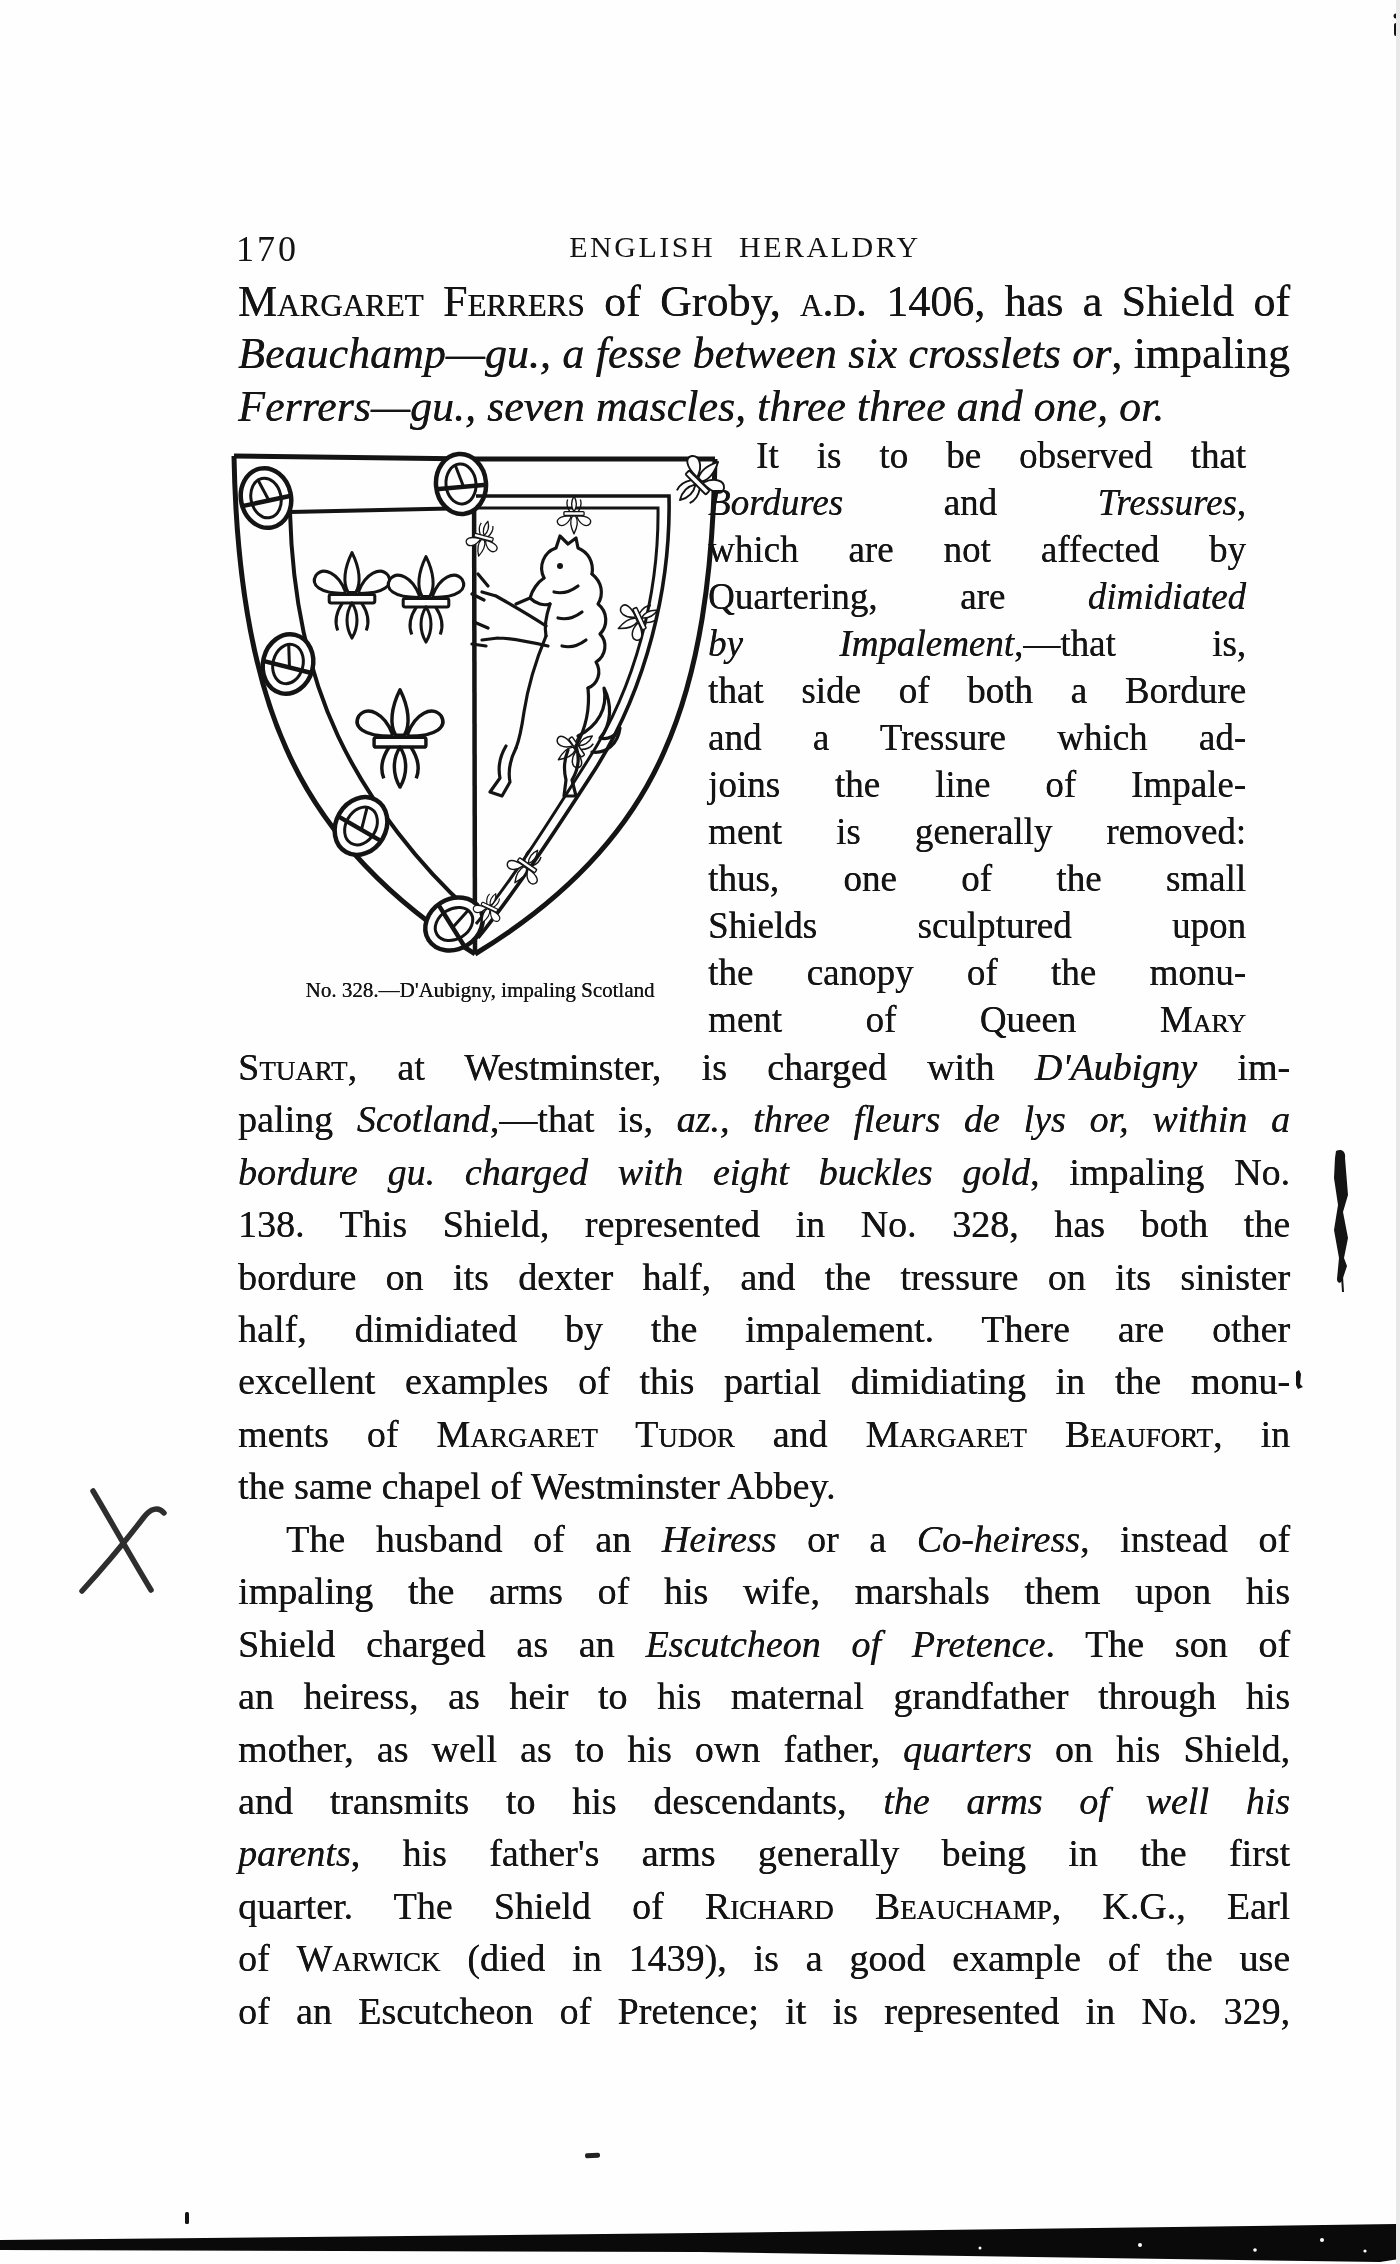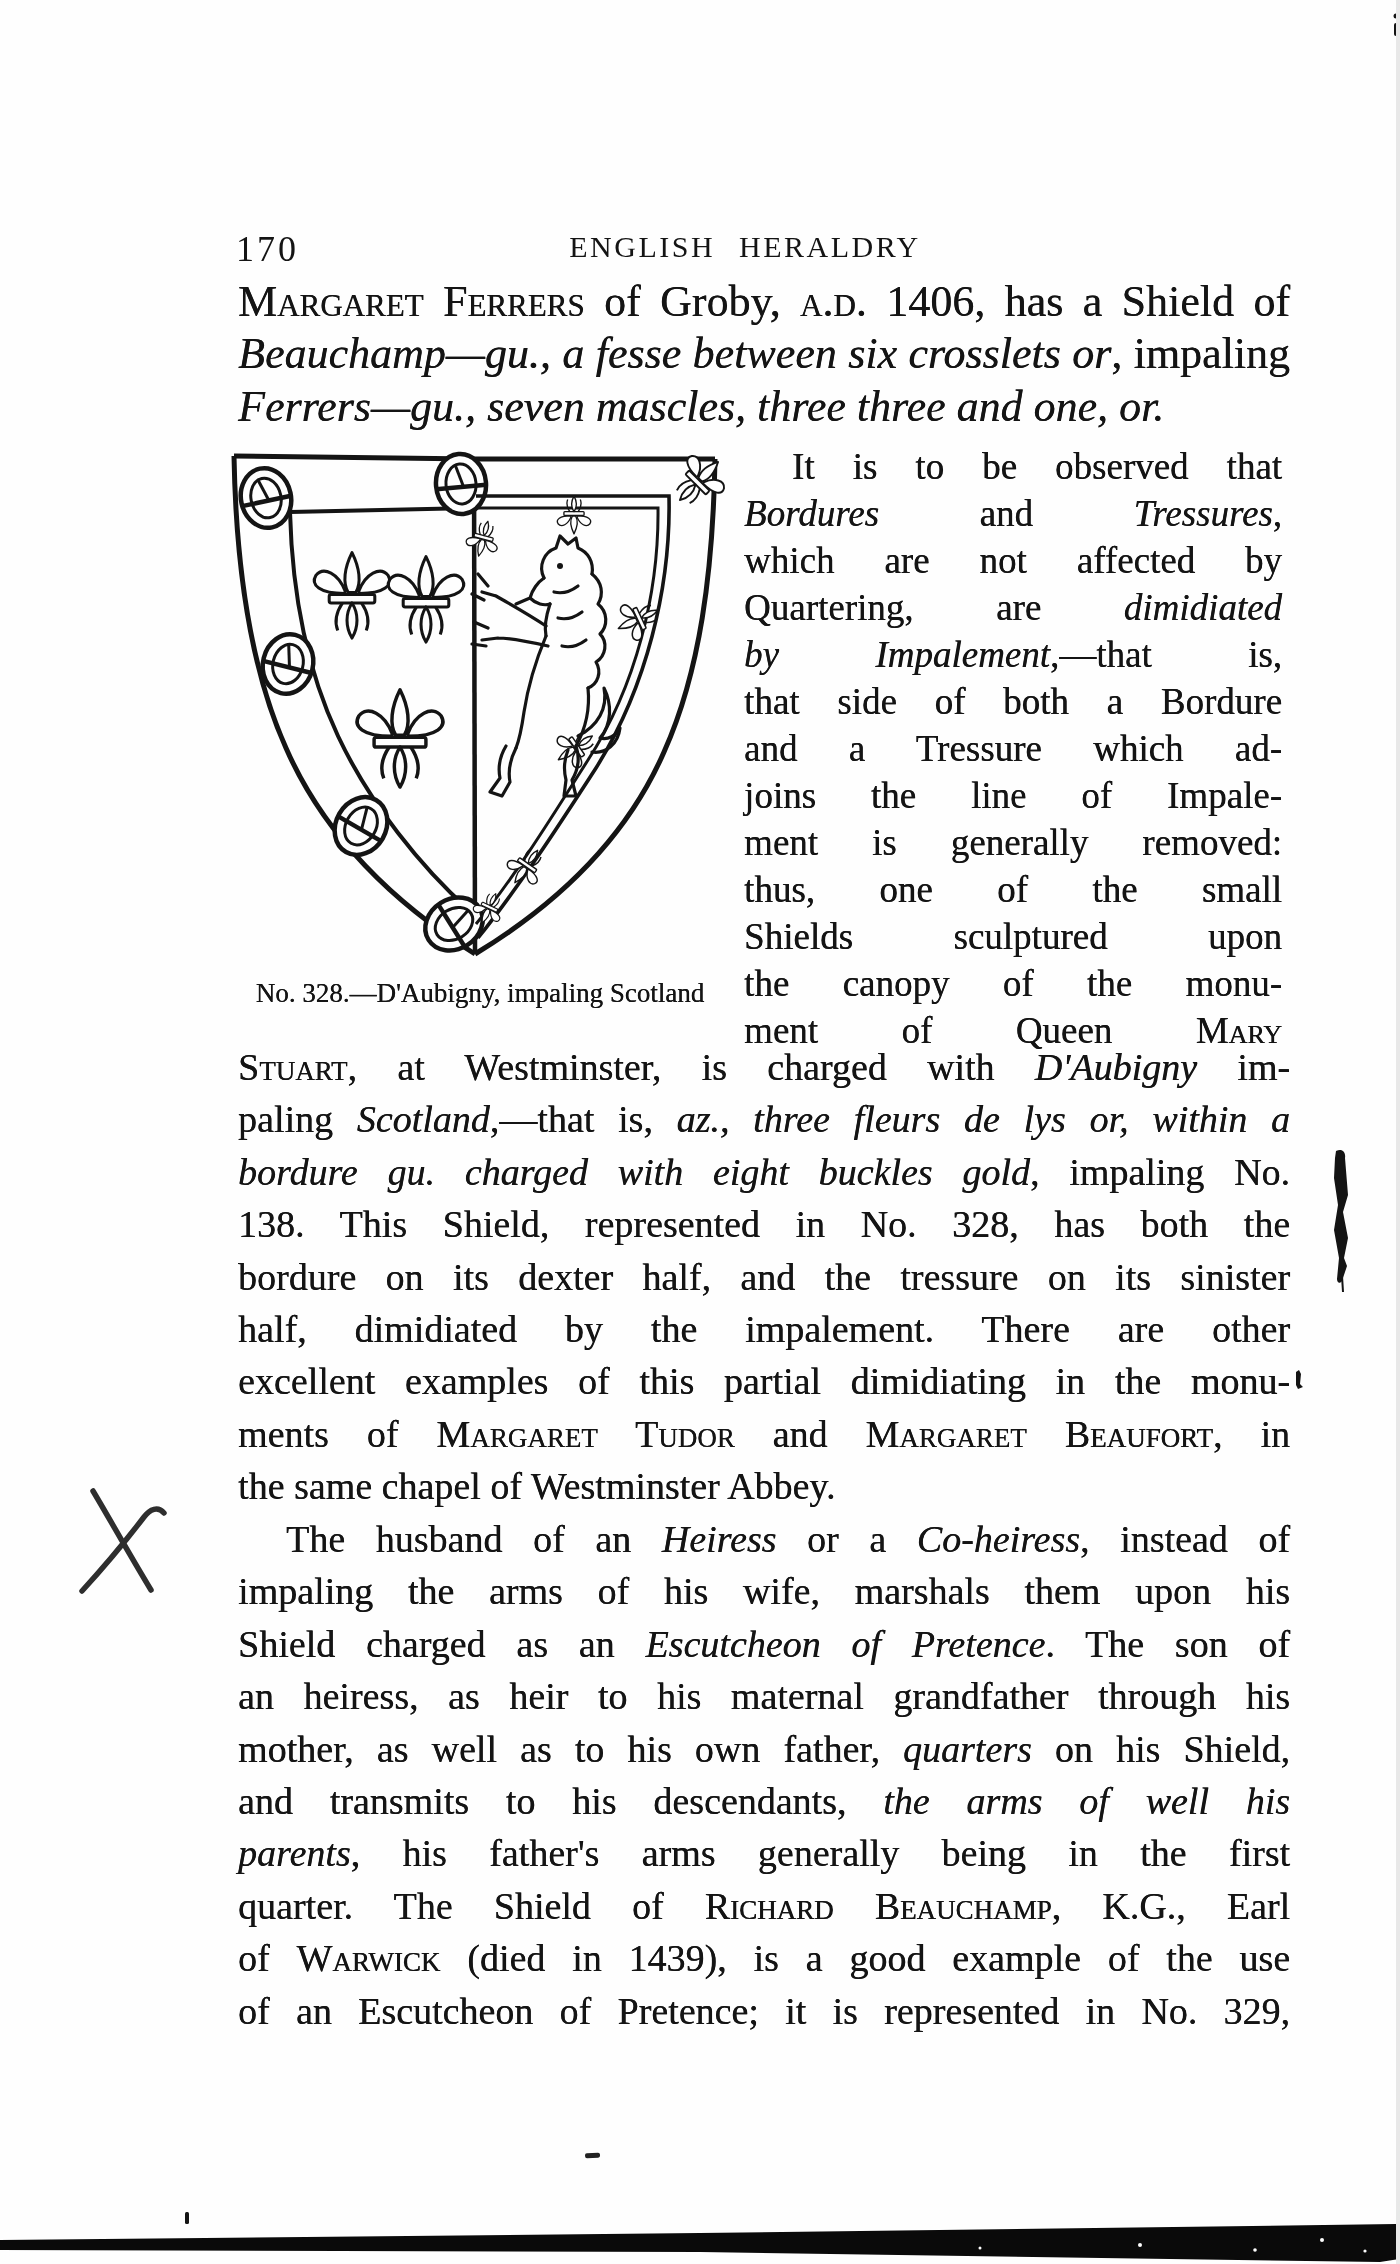--- a/index.html
+++ b/index.html
@@ -18,33 +18,33 @@
     font-size:36px;letter-spacing:3px;
   }
   .runtitle{
     left:445px;top:230px;width:600px;
     text-align:center;
     font-size:30px;letter-spacing:2.5px;word-spacing:14px;
   }
   
   .tblock{ text-shadow:0.35px 0 0 currentColor; }
   .p1{left:238px;top:276px;width:1052px;font-size:44px;line-height:52.4px;}
-  .colp{left:744px;top:432px;width:538px;font-size:37px;line-height:47px;margin-top:11px;}
+  .colp{left:708px;top:432px;width:538px;font-size:37px;line-height:47px;}
   .p2{left:238px;top:1041px;width:1052px;font-size:38px;line-height:52.4px;}
   .p3{left:238px;top:1513px;width:1052px;font-size:38px;line-height:52.4px;}
   .tline{ text-align:justify; text-align-last:justify; white-space:normal; }
   .tline.nojust{ text-align-last:left; }
   .tline.ind{ text-indent:48px; }
   .i{ font-style:italic; }
   .sc{ font-variant:small-caps; }
   
   .figsvg{ left:226px; top:446px; }
   .caption{
     left:228px;top:978px;width:504px;
-    text-align:center;font-size:27px;
+    text-align:center;font-size:21px;
     text-shadow:0.3px 0 0 currentColor;
   }
   
   .marks{ left:0;top:0; pointer-events:none; }
   svg{ display:block; }
 </style>
 </head>
 <body>
 
 <div class="page">

